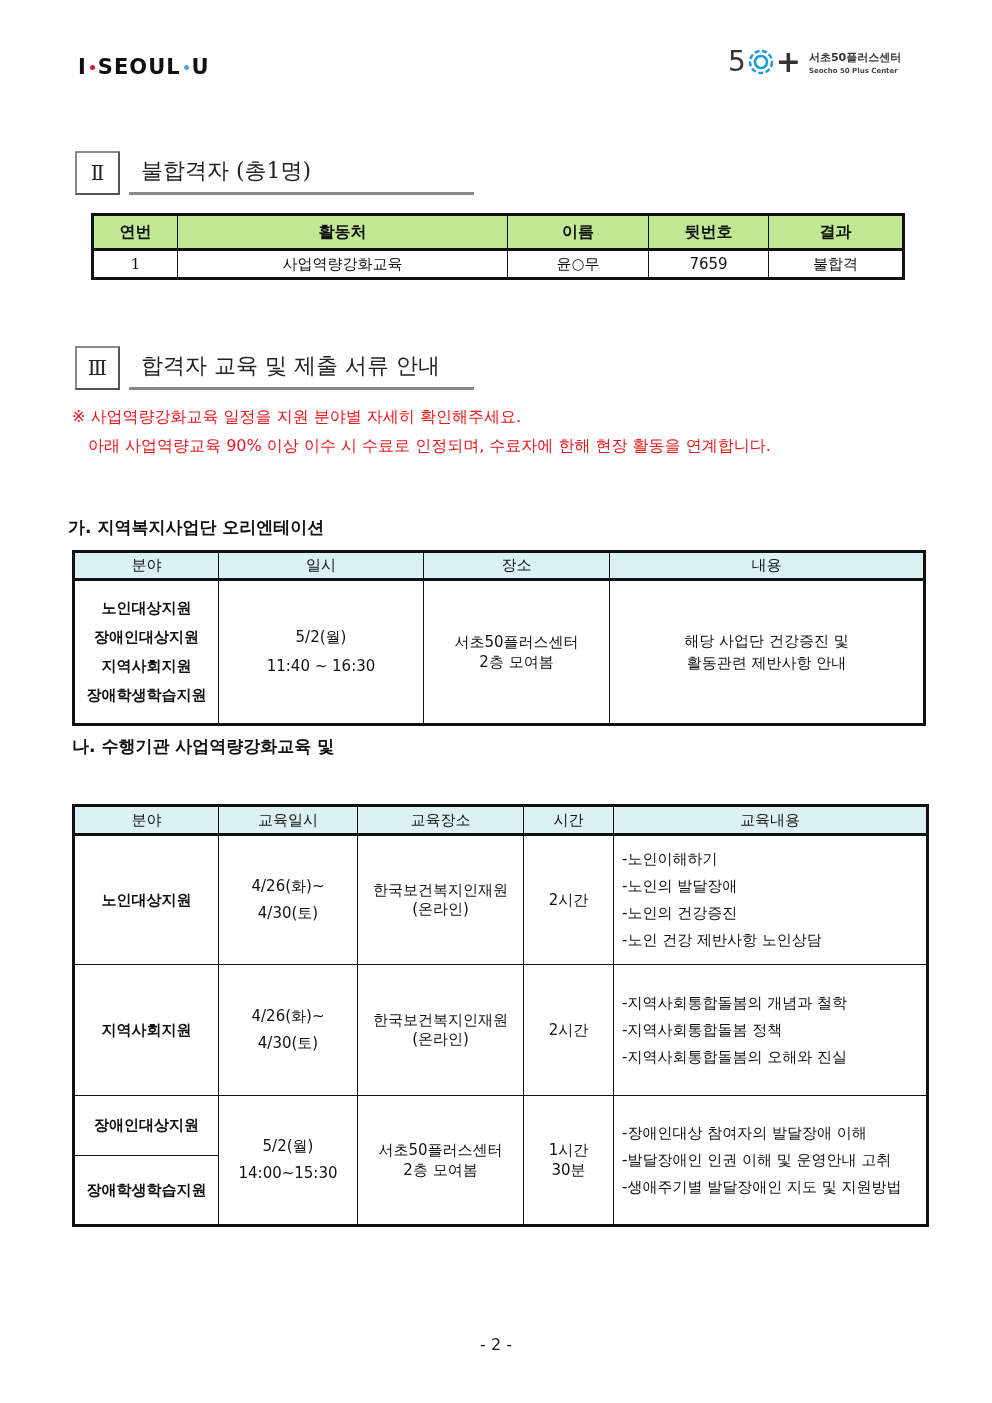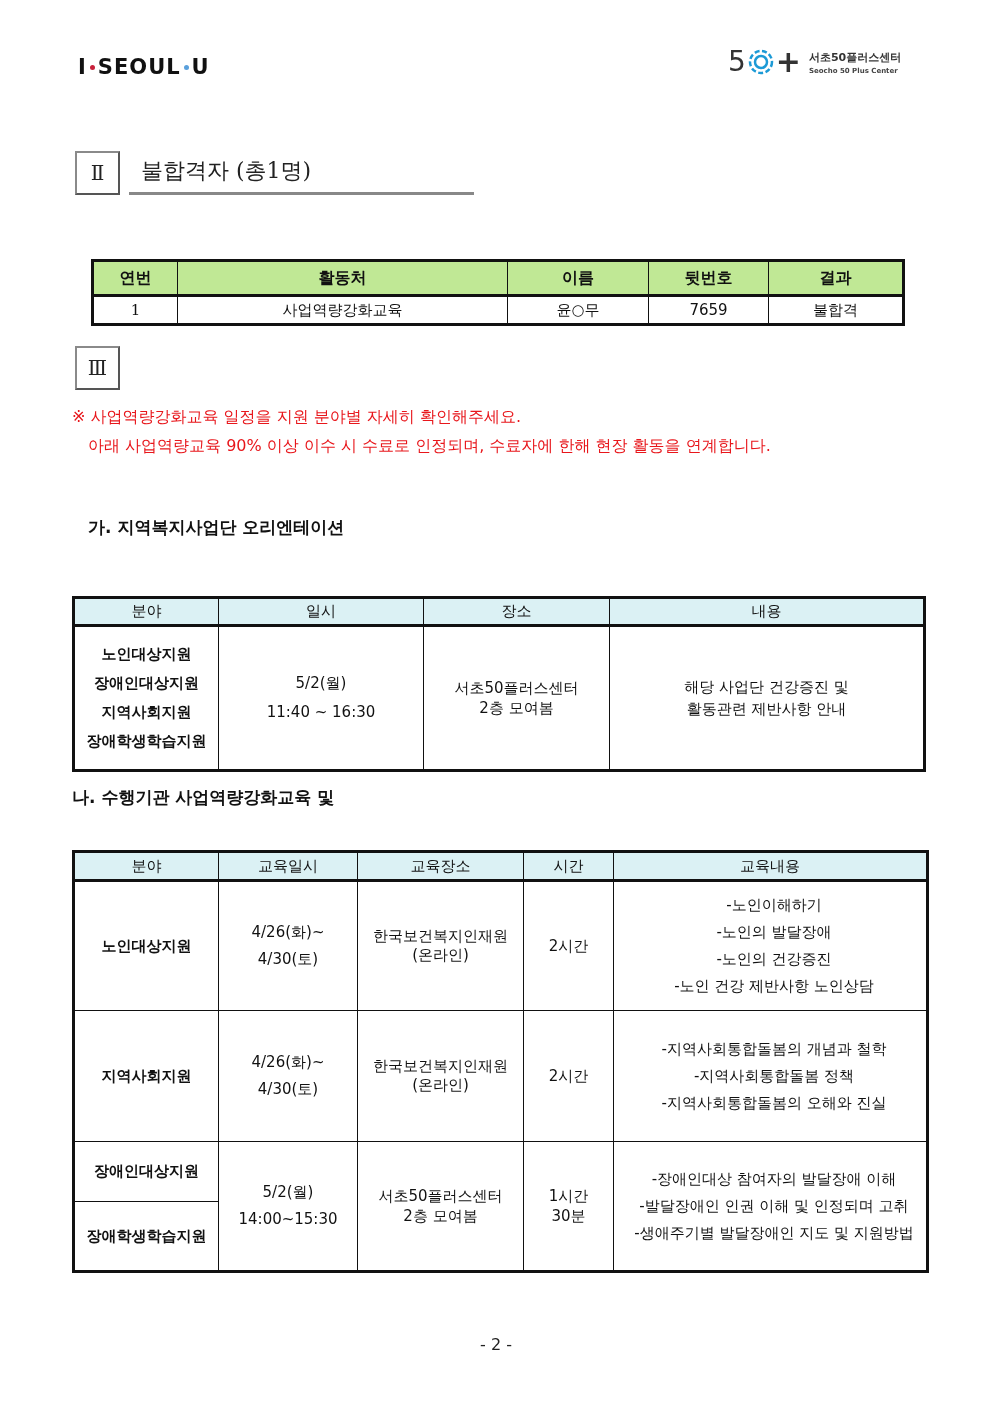--- a/index.html
+++ b/index.html
@@ -15,21 +15,21 @@
     .logo-50 .plus { font-size: 30px; color: #333; line-height: 1; margin-right: 8px; font-weight: bold; }
     .logo-50 .names { display: flex; flex-direction: column; }
     .logo-50 .ko { font-size: 11px; font-weight: bold; color: #333; }
     .logo-50 .en { font-size: 7px; color: #444; font-weight: bold; margin-top: 2px; }
 
     
     .sec-head { position: absolute; display: flex; align-items: flex-end; }
     .sec-num { width: 45px; height: 44px; border: 2px solid #8a8a8a; border-right-color: #555; border-bottom-color: #555; display: flex; align-items: center; justify-content: center; font-family: "DejaVu Serif", serif; font-size: 20px; color: #222; background: #fff; }
     .sec-title { margin-left: 9px; width: 345px; border-bottom: 3px solid #888; font-family: "DejaVu Serif", serif; font-size: 22px; color: #222; padding-left: 12px; padding-bottom: 6px; }
 
-    table { border-collapse: collapse; position: absolute; table-layout: fixed; margin-top: 46px; }
+    table { border-collapse: collapse; position: absolute; table-layout: fixed; }
     td, th { border: 1px solid #111; text-align: center; vertical-align: middle; font-weight: normal; font-size: 15px; }
 
     
     #t1 { left: 91px; top: 213px; width: 811px; border: 3px solid #111; }
     #t1 th { background: #c0e895; height: 35px; font-weight: bold; font-size: 16px; border-bottom: 3px solid #111; }
     #t1 td { height: 29px; font-size: 15px; }
 
     .notice { position: absolute; left: 72px; top: 402px; color: #e8161b; font-size: 16px; line-height: 29px; }
     .notice .line2, .notice .line3 { padding-left: 16px; text-align: center; }
 
@@ -39,21 +39,21 @@
     #t2 { left: 72px; top: 550px; width: 851px; border: 3px solid #111; }
     #t2 th { background: #dbf1f4; height: 28px; font-size: 15px; border-bottom: 3px solid #111; }
     #t2 td { height: 145px; font-size: 15px; line-height: 29px; }
     #t2 td.bold { font-weight: bold; }
 
     
     #t3 { left: 72px; top: 804px; width: 854px; border: 3px solid #111; }
     #t3 th { background: #dbf1f4; height: 29px; font-size: 15px; border-bottom: 3px solid #111; }
     #t3 td { font-size: 15px; line-height: 27px; }
     #t3 td.bold { font-weight: bold; }
-    #t3 td.left { text-align: center; padding-left: 8px; }
+    #t3 td.left { text-align: left; padding-left: 8px; }
     #t3 tr.r1 td { height: 130px; }
     #t3 tr.r2 td { height: 131px; }
     #t3 tr.r3 td { height: 60px; }
     #t3 tr.r4 td { height: 70px; }
 
     .page-num { position: absolute; left: 0; width: 992px; top: 1335px; text-align: center; font-size: 16px; color: #222; }
   </style>
 </head>
 <body>
 
@@ -104,28 +104,29 @@
     <td>사업역량강화교육</td>
     <td>윤○무</td>
     <td>7659</td>
     <td>불합격</td>
   </tr>
 </tbody>
   </table>
 
 <div class="sec-head" style="left:75px; top:346px;">
   <div class="sec-num">Ⅲ</div>
+  <div class="sec-title">합격자 교육 및 제출 서류 안내</div>
 </div>
 
 <div class="notice">
   <div class="line1">※ 사업역량강화교육 일정을 지원 분야별 자세히 확인해주세요.</div>
   <div class="line2">아래 사업역량교육 90% 이상 이수 시 수료로 인정되며, 수료자에 한해 현장 활동을 연계합니다.</div>
 </div>
 
-<div class="sub-title" style="left:88px; top:516px;">가. 지역복지사업단 오리엔테이션</div>
+<div class="sub-title" style="left:68px; top:516px;">가. 지역복지사업단 오리엔테이션</div>
 
 <table id="t2">
   <colgroup>
       <col style="width:145px">
       <col style="width:205px">
       <col style="width:186px">
       <col style="width:315px">
     </colgroup>
   <tbody>
       <tr>
@@ -150,21 +151,21 @@
       <div>2층 모여봄</div>
     </td>
     <td style="line-height:22px">
       <div>해당 사업단 건강증진 및</div>
       <div>활동관련 제반사항 안내</div>
     </td>
   </tr>
 </tbody>
   </table>
 
-<div class="sub-title" style="left:72px; top:786px;">나. 수행기관 사업역량강화교육 및</div>
+<div class="sub-title" style="left:72px; top:735px;">나. 수행기관 사업역량강화교육 및</div>
 
 <table id="t3">
   <colgroup>
       <col style="width:145px">
       <col style="width:139px">
       <col style="width:166px">
       <col style="width:90px">
       <col style="width:314px">
     </colgroup>
   <tbody>
@@ -222,21 +223,21 @@
     <td rowspan="2" style="line-height:20px">
       <div>서초50플러스센터</div>
       <div>2층 모여봄</div>
     </td>
     <td rowspan="2" style="line-height:20px">
       <div>1시간</div>
       <div>30분</div>
     </td>
     <td rowspan="2" class="left">
       <div>-장애인대상 참여자의 발달장애 이해</div>
-      <div>-발달장애인 인권 이해 및 인정되며 고취</div>
+      <div>-발달장애인 인권 이해 및 운영안내 고취</div>
       <div>-생애주기별 발달장애인 지도 및 지원방법</div>
     </td>
   </tr>
   <tr class="r4">
     <td class="bold">장애학생학습지원</td>
   </tr>
 </tbody>
   </table>
 
 <div class="page-num">- 2 -</div>

